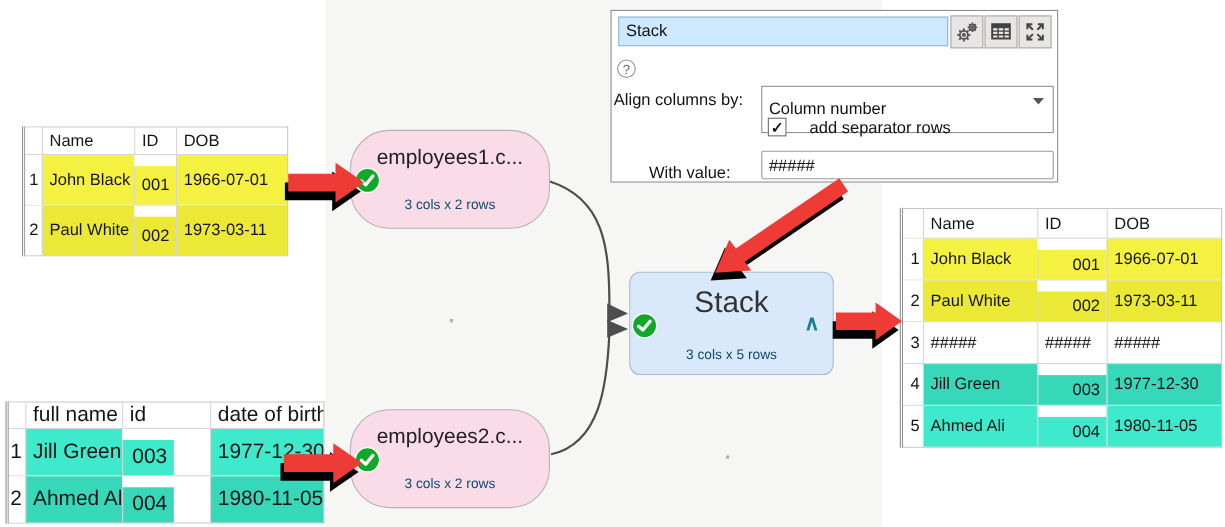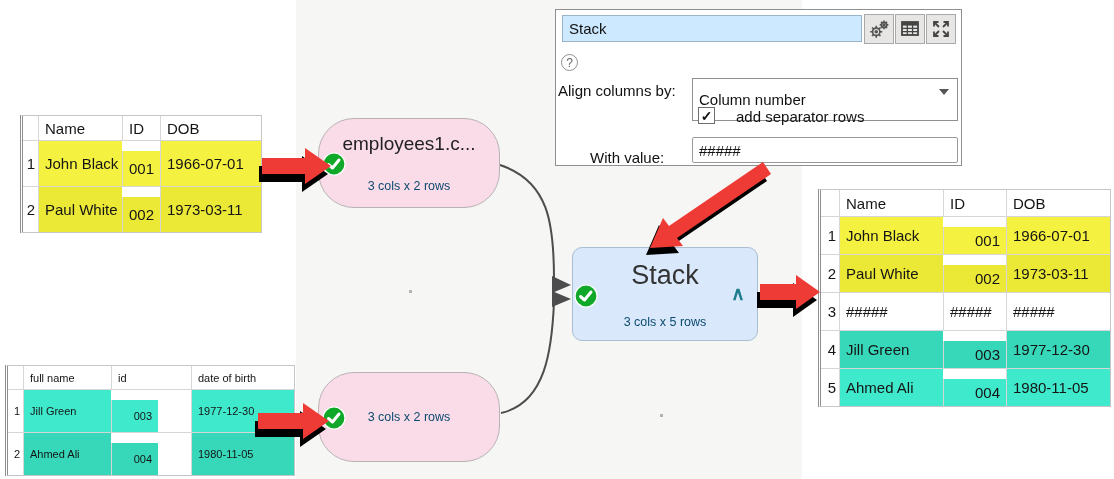--- a/index.html
+++ b/index.html
@@ -19,21 +19,21 @@
       box-sizing:border-box;white-space:nowrap;overflow:hidden;color:#151515;}
   .td.c0{border-left:none;justify-content:flex-end;padding:0 3px;background:#fff;}
   .ral{justify-content:flex-end;margin-top:10px;}
   .y1{background:var(--yellow-light);} .y2{background:var(--yellow-dark);}
   .g1{background:var(--teal-light);}  .g2{background:var(--teal-dark);}
 
   .t-lt{left:20px;top:115px;font-size:15px;}
   .t-lt .tr{height:45px;} .t-lt .tr.th{height:24px;}
   .t-lt .c0{width:15px;} .t-lt .c1{width:84px;} .t-lt .c2{width:38px;} .t-lt .c3{width:101px;}
 
-  .t-lb{left:5px;top:365px;font-size:11px;}
+  .t-lb{left:5px;top:365px;font-size:19px;}
   .t-lb .tr{height:42px;} .t-lb .tr.th{height:23px;}
   .t-lb .c0{width:15px;} .t-lb .c1{width:88px;} .t-lb .c2{width:47px;} .t-lb .c3{width:103px;margin-left:33px;}
 
   .t-r{left:818px;top:189px;font-size:15px;}
   .t-r .tr{height:37px;} .t-r .tr.th{height:26px;}
   .t-r .c0{width:18px;} .t-r .c1{width:104px;} .t-r .c2{width:63px;} .t-r .c3{width:104px;}
 
   
   .node{position:absolute;z-index:2;display:flex;flex-direction:column;align-items:center;
         justify-content:center;gap:24px;box-sizing:border-box;text-align:center;}
@@ -183,20 +183,21 @@
     </svg>
     <div class="node-title">employees1.c...</div>
     <div class="node-sub">3 cols x 2 rows</div>
   </div>
 
   <div class="node input-node n2">
     <svg class="check" viewBox="0 0 24 24">
       <circle cx="12" cy="12" r="11" style="fill:var(--success-green)" stroke="#fff" stroke-width="1.2"></circle>
       <path d="M6.5 12.5 L10.5 16 L17 8" stroke="#fff" stroke-width="3" fill="none" stroke-linecap="round" stroke-linejoin="round"></path>
     </svg>
+    <div class="node-title">employees2.c...</div>
     <div class="node-sub">3 cols x 2 rows</div>
   </div>
 
   <div class="node stack-node">
     <svg class="check" viewBox="0 0 24 24">
       <circle cx="12" cy="12" r="11" style="fill:var(--success-green)" stroke="#fff" stroke-width="1.2"></circle>
       <path d="M6.5 12.5 L10.5 16 L17 8" stroke="#fff" stroke-width="3" fill="none" stroke-linecap="round" stroke-linejoin="round"></path>
     </svg>
     <div class="node-title">Stack</div>
     <div class="node-sub">3 cols x 5 rows</div>

